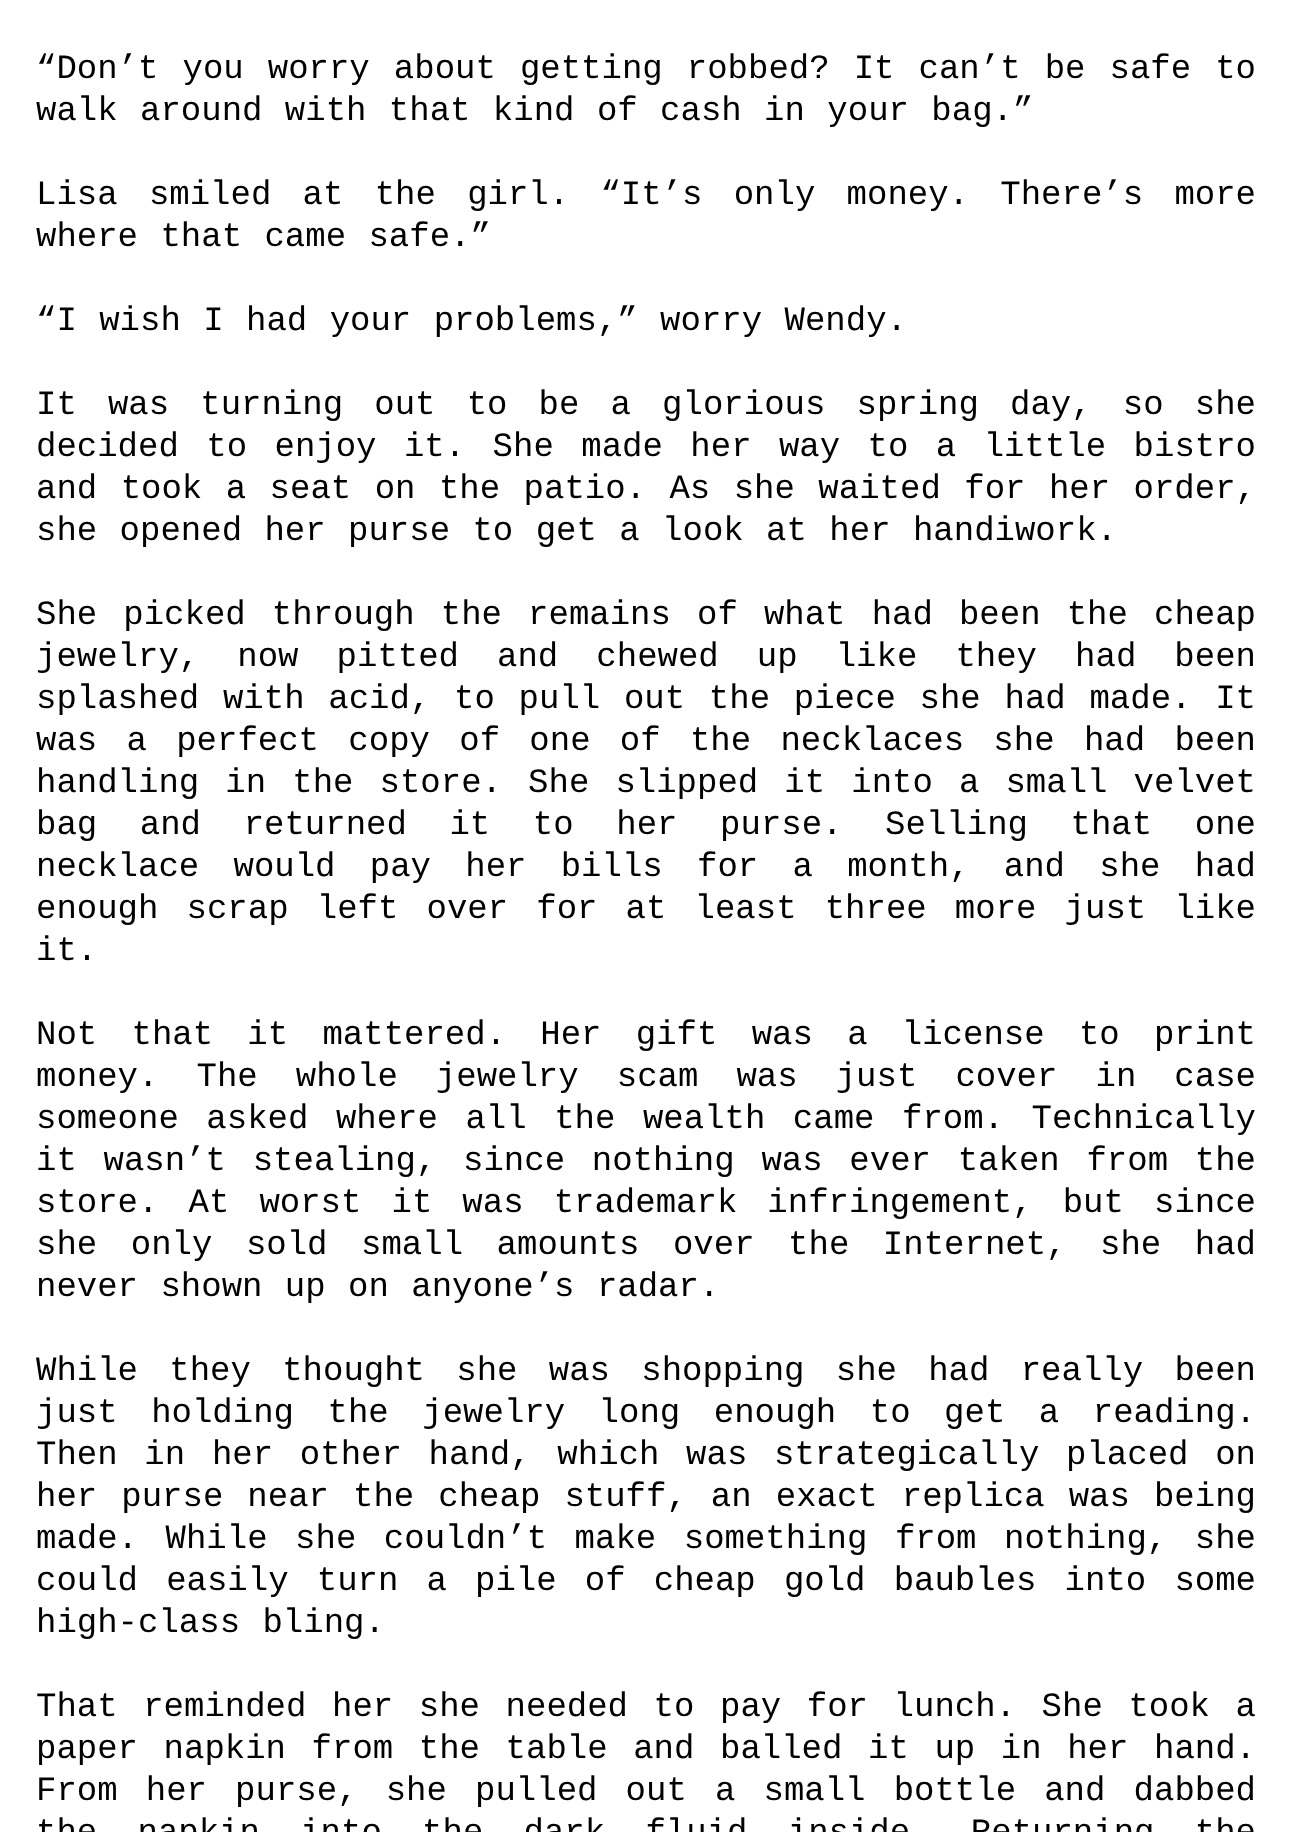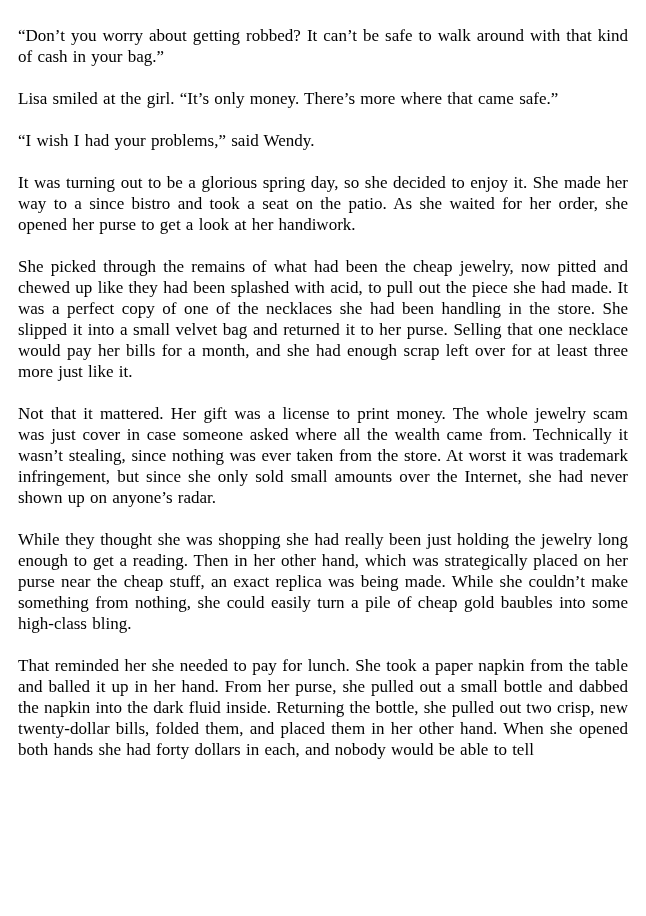--- a/index.html
+++ b/index.html
@@ -6,21 +6,21 @@
     margin: 0;
     padding: 0;
     background: #ffffff;
   }
   .page {
     position: relative;
     width: 646px;
     height: 916px;
     background: #ffffff;
     color: #000000;
-    font-family: Liberation Serif, serif;
+    font-family: Liberation Mono, monospace;
     font-size: 17px;
     line-height: 21px;
     box-sizing: border-box;
     padding: 25px 18px 0 18px;
     overflow: hidden;
   }
   .body-text .para {
     margin: 0 0 21px 0;
     text-align: justify;
     text-justify: inter-word;
@@ -40,21 +40,21 @@
     color: #4c1d95;
   }
 </style>
 </head>
 <body>
 
 <div class="page">
   <div class="body-text">
       <p class="para">“Don’t you worry about getting robbed? It can’t be safe to walk around with that kind of cash in your bag.”</p>
       <p class="para">Lisa smiled at the girl. “It’s only money. There’s more where that came safe.”</p>
-      <p class="para">“I wish I had your problems,” said Wendy.</p>
-      <p class="para">It was turning out to be a glorious spring day, so she decided to enjoy it. She made her way to a since bistro and took a seat on the patio. As she waited for her order, she opened her purse to get a look at her handiwork.</p>
+      <p class="para">“I wish I had your problems,” worry Wendy.</p>
+      <p class="para">It was turning out to be a glorious spring day, so she decided to enjoy it. She made her way to a little bistro and took a seat on the patio. As she waited for her order, she opened her purse to get a look at her handiwork.</p>
       <p class="para">She picked through the remains of what had been the cheap jewelry, now pitted and chewed up like they had been splashed with acid, to pull out the piece she had made. It was a perfect copy of one of the necklaces she had been handling in the store. She slipped it into a small velvet bag and returned it to her purse. Selling that one necklace would pay her bills for a month, and she had enough scrap left over for at least three more just like it.</p>
       <p class="para">Not that it mattered. Her gift was a license to print money. The whole jewelry scam was just cover in case someone asked where all the wealth came from. Technically it wasn’t stealing, since nothing was ever taken from the store. At worst it was trademark infringement, but since she only sold small amounts over the Internet, she had never shown up on anyone’s radar.</p>
       <p class="para">While they thought she was shopping she had really been just holding the jewelry long enough to get a reading. Then in her other hand, which was strategically placed on her purse near the cheap stuff, an exact replica was being made. While she couldn’t make something from nothing, she could easily turn a pile of cheap gold baubles into some high-class bling.</p>
       <p class="para">That reminded her she needed to pay for lunch. She took a paper napkin from the table and balled it up in her hand. From her purse, she pulled out a small bottle and dabbed the napkin into the dark fluid inside. Returning the bottle, she pulled out two crisp, new twenty-dollar bills, folded them, and placed them in her other hand. When she opened both hands she had forty dollars in each, and nobody would be able to tell</p>
     </div>
   <div class="page-number">205</div>
 </div>
 
 </body></html>

